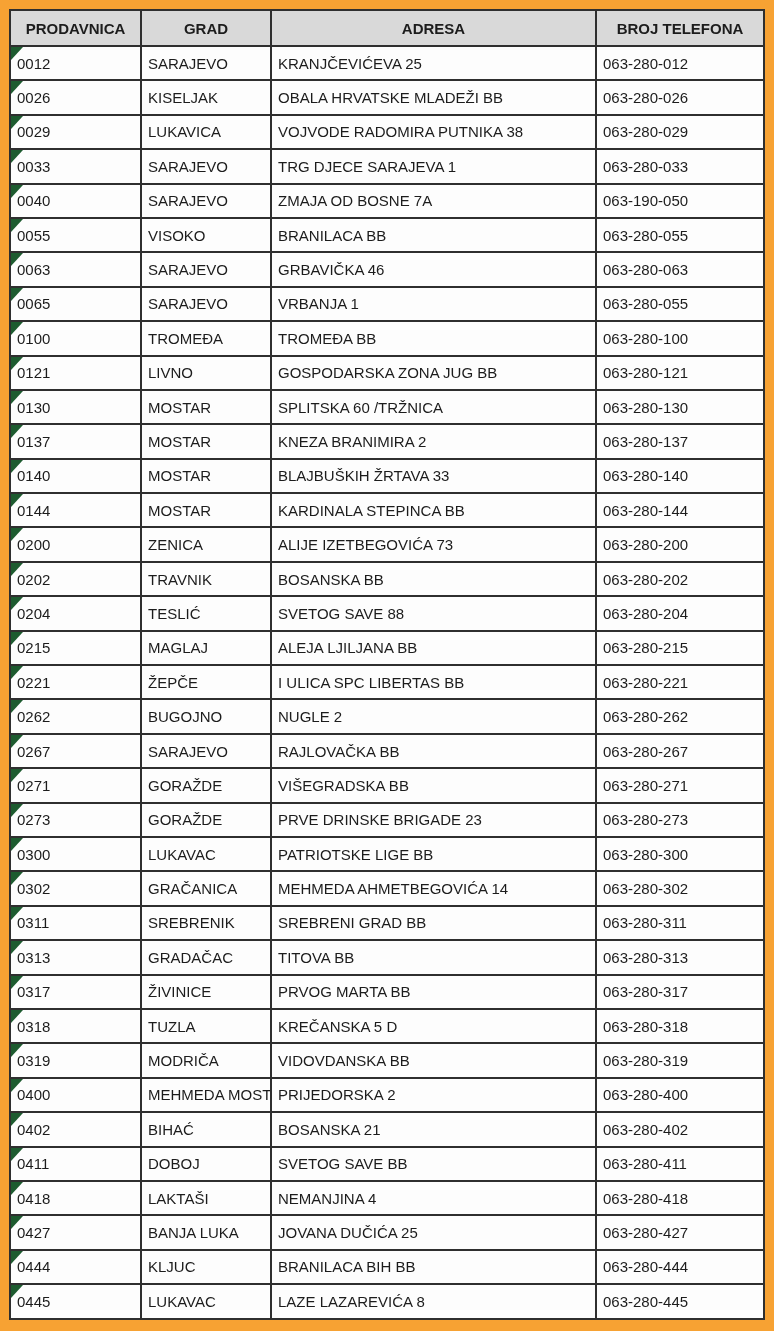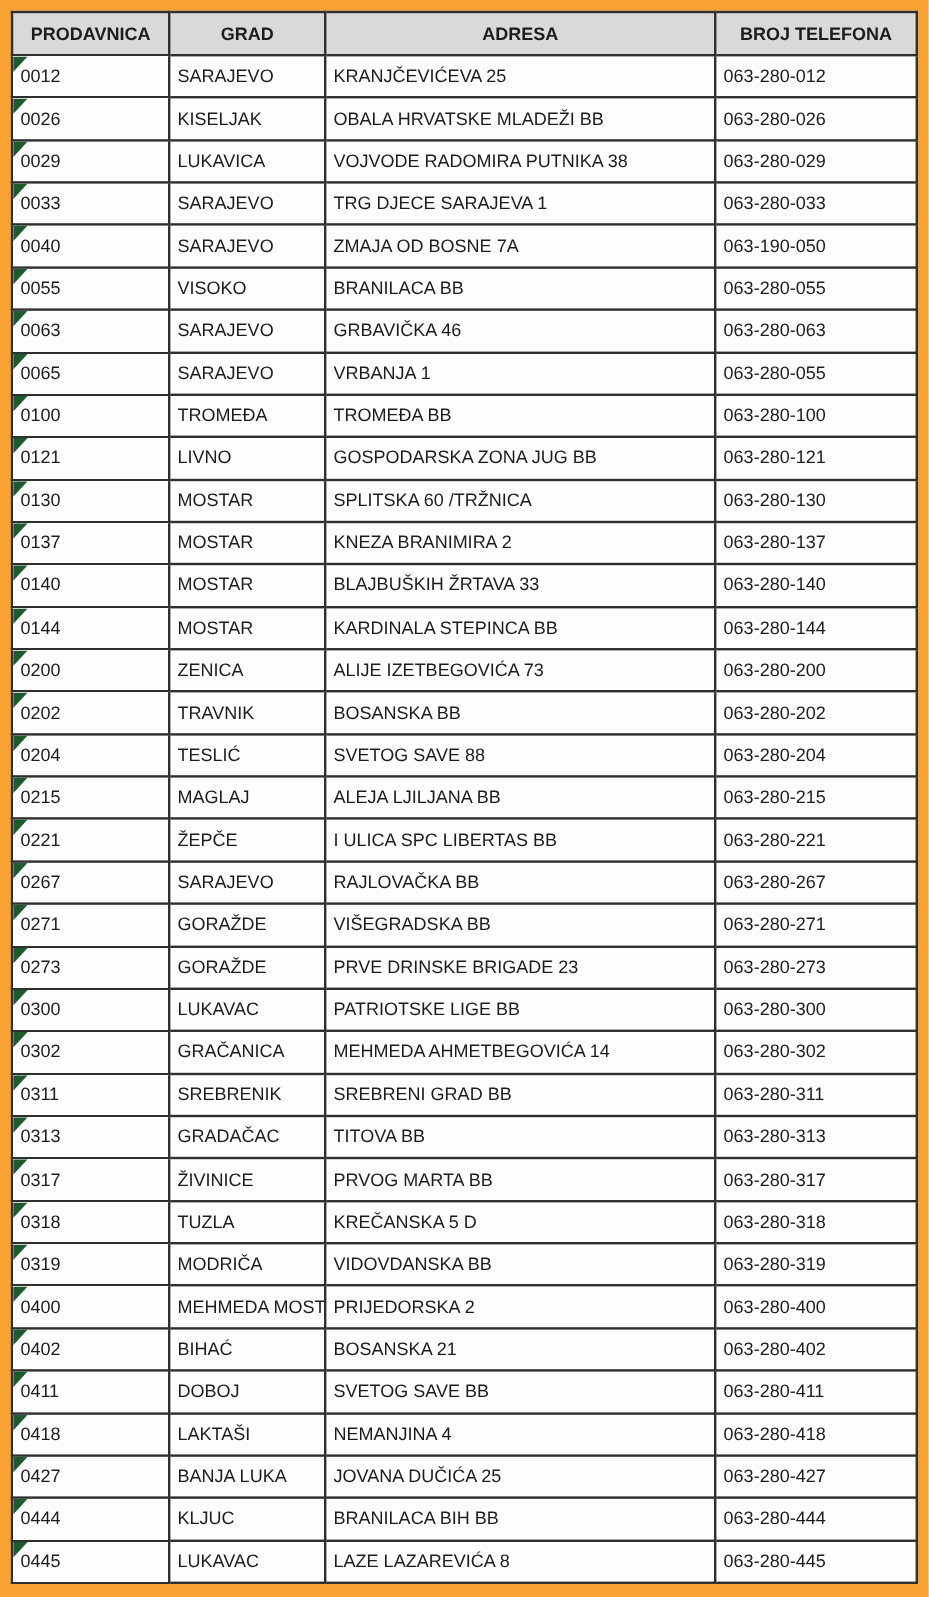--- a/index.html
+++ b/index.html
@@ -183,20 +183,26 @@
           <td class="col-adresa"><span>ALEJA LJILJANA BB</span></td>
           <td class="col-telefon"><span>063-280-215</span></td>
         </tr>
         <tr>
           <td class="col-prodavnica"><span class="corner-marker"></span><span>0221</span></td>
           <td class="col-grad"><span>ŽEPČE</span></td>
           <td class="col-adresa"><span>I ULICA SPC LIBERTAS BB</span></td>
           <td class="col-telefon"><span>063-280-221</span></td>
         </tr>
         <tr>
+          <td class="col-prodavnica"><span class="corner-marker"></span><span>0262</span></td>
+          <td class="col-grad"><span>BUGOJNO</span></td>
+          <td class="col-adresa"><span>NUGLE 2</span></td>
+          <td class="col-telefon"><span>063-280-262</span></td>
+        </tr>
+        <tr>
           <td class="col-prodavnica"><span class="corner-marker"></span><span>0267</span></td>
           <td class="col-grad"><span>SARAJEVO</span></td>
           <td class="col-adresa"><span>RAJLOVAČKA BB</span></td>
           <td class="col-telefon"><span>063-280-267</span></td>
         </tr>
         <tr>
           <td class="col-prodavnica"><span class="corner-marker"></span><span>0271</span></td>
           <td class="col-grad"><span>GORAŽDE</span></td>
           <td class="col-adresa"><span>VIŠEGRADSKA BB</span></td>
           <td class="col-telefon"><span>063-280-271</span></td>

